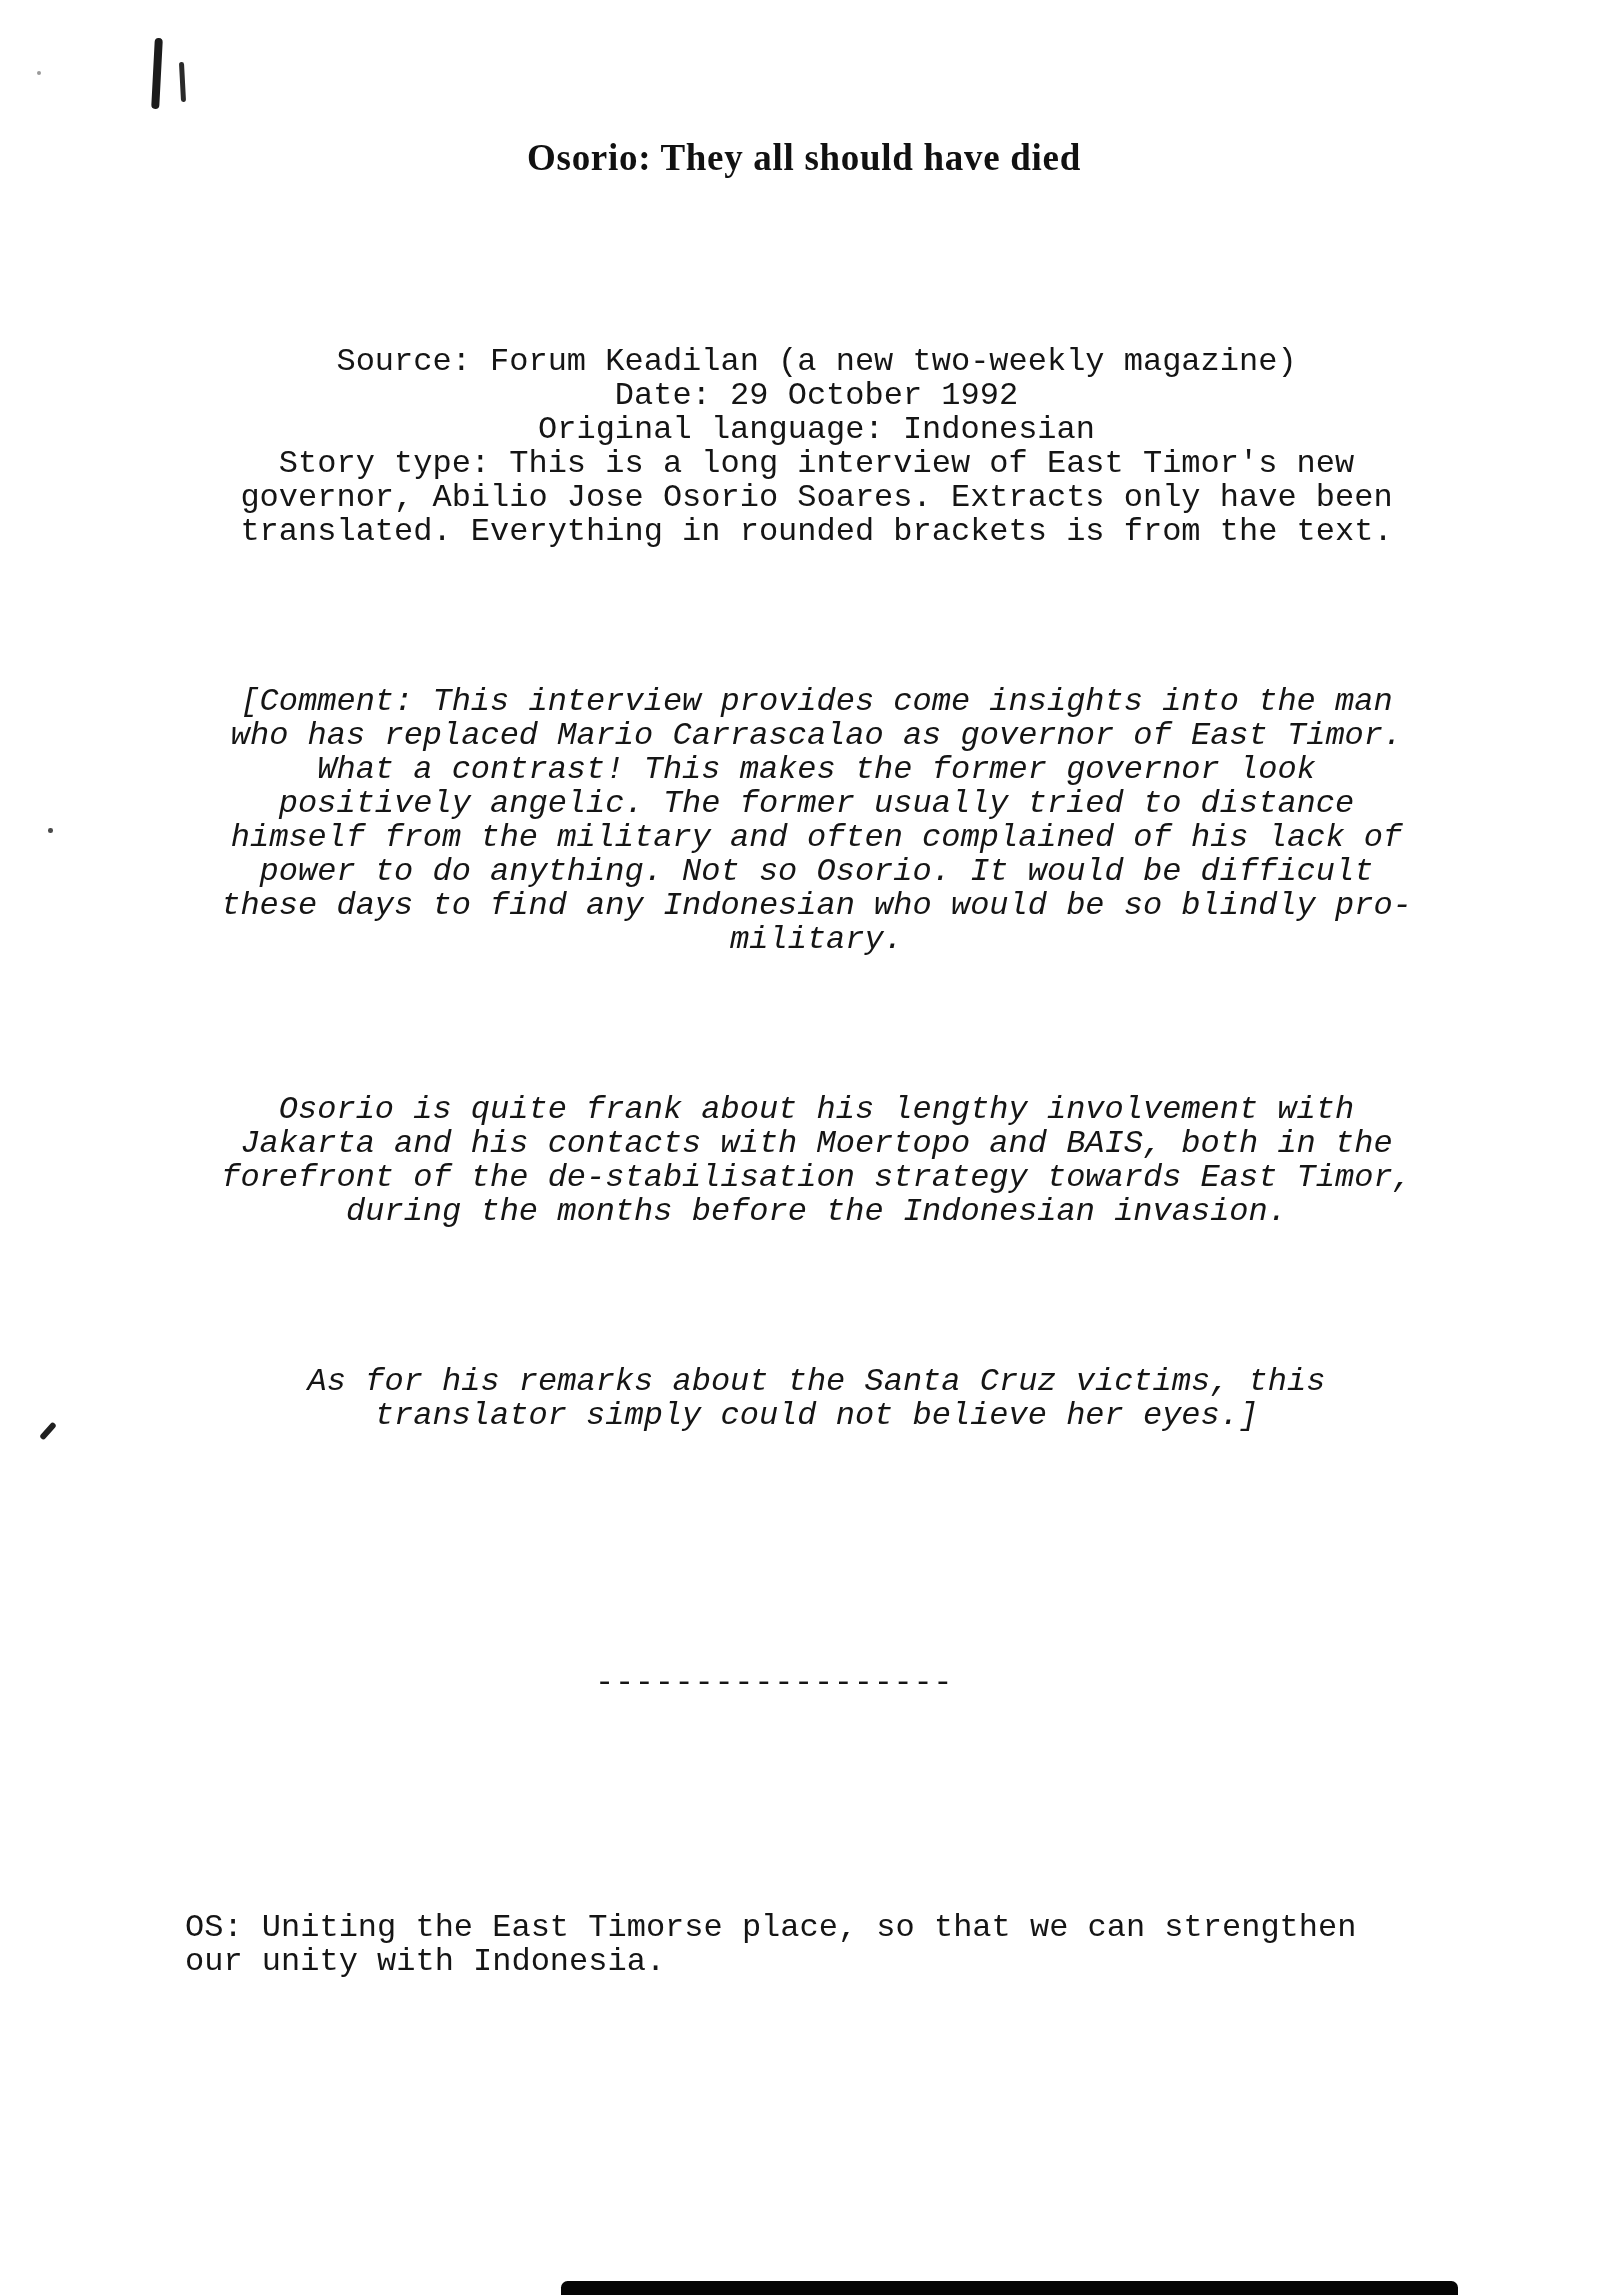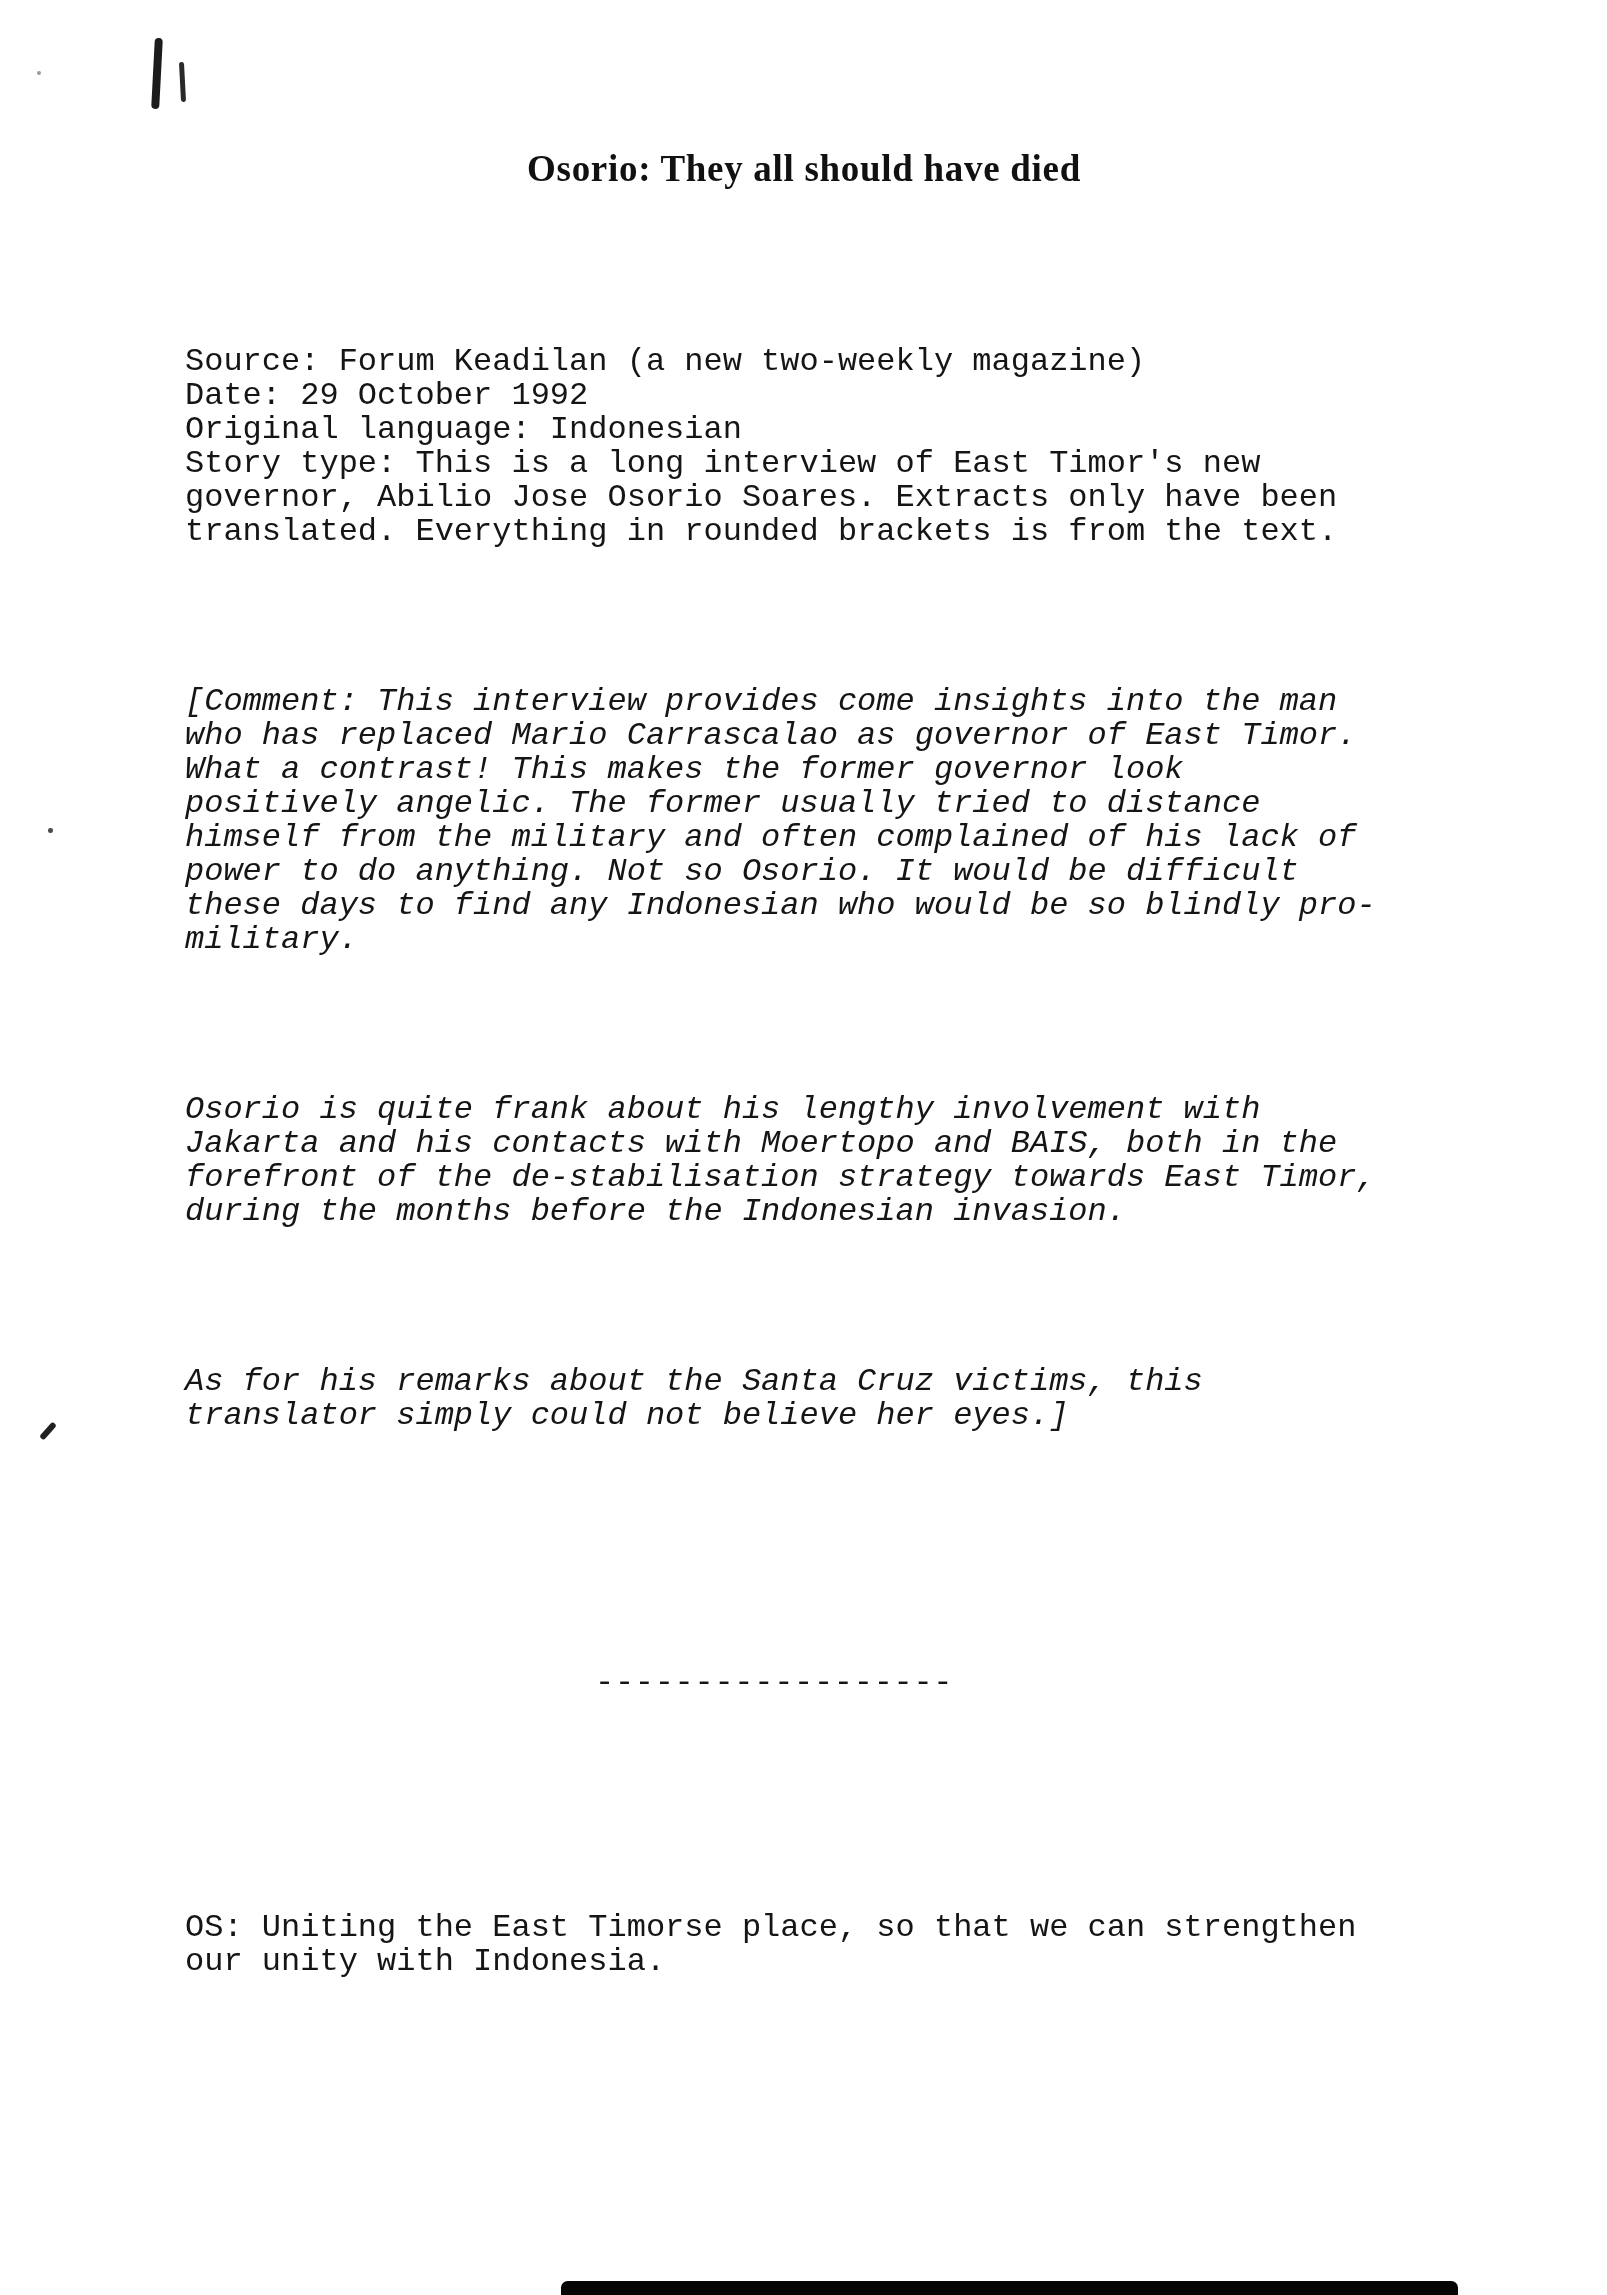--- a/index.html
+++ b/index.html
@@ -12,42 +12,42 @@
     width: 1608px;
     height: 2295px;
     margin: 0 auto;
     background: #ffffff;
     overflow: hidden;
     color: #141414;
     font-family: "Liberation Mono", "DejaVu Sans Mono", monospace;
   }
   .title {
     position: absolute;
-    top: 147px;
+    top: 136px;
     left: 0;
     width: 100%;
     margin: 0;
     text-align: center;
     font-family: "Liberation Serif", "DejaVu Serif", serif;
     font-weight: 700;
     font-size: 37px;
     letter-spacing: 0.7px;
     color: #111111;
   }
   .content {
     position: absolute;
     left: 185px;
     top: 243px;
     width: 1263px;
     font-size: 32px;
     line-height: 34px;
     white-space: pre-wrap;
     color: #151515;
   }
-  .block { margin: 0 0 34px 0; }
+  .block { margin: 0 0 34px 0; text-align: center; }
   .italic { font-style: italic; }
   .qa { margin: 0 0 34px 0; }
   .qa .question { font-weight: 700; }
   .separator {
     margin: 63px 0 41px 410px;
     letter-spacing: 0.7px;
   }
   
   .pen-mark {
     position: absolute;

